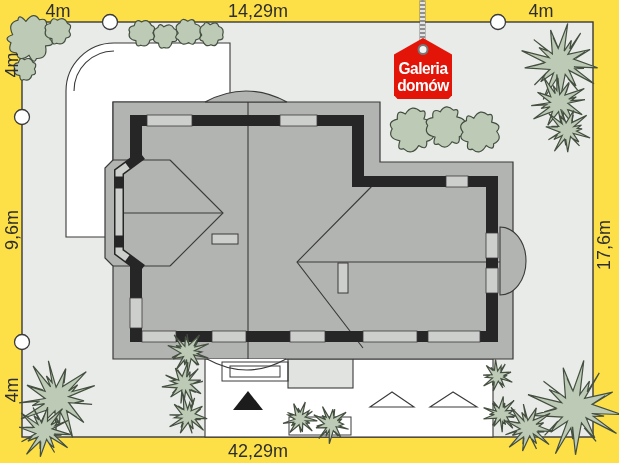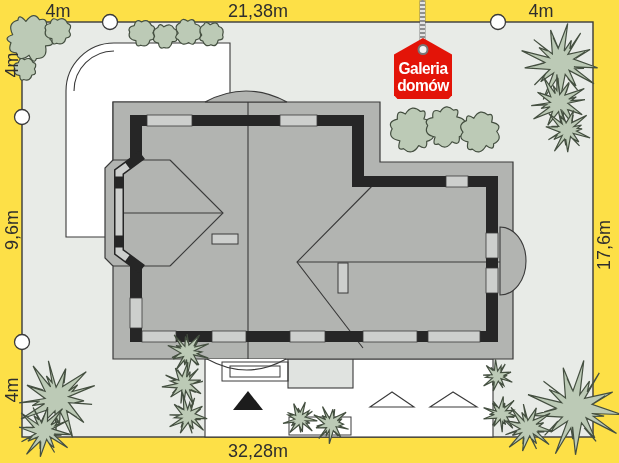--- a/index.html
+++ b/index.html
@@ -133,27 +133,27 @@
         <path d="M317.3,420.8L305.8,420.9L310.0,423.2L306.1,423.2L312.3,431.0L302.8,423.3L302.4,432.0L299.8,426.5L300.6,432.5L299.1,424.7L289.8,432.6L295.3,423.1L291.5,425.8L293.6,422.2L283.0,423.3L294.8,419.2L288.0,415.0L293.4,415.1L287.5,412.5L295.7,415.4L293.7,403.6L298.8,412.6L298.1,408.1L300.2,412.0L305.3,402.0L302.6,414.4L309.0,410.7L306.6,415.1L312.4,411.2L305.1,417.1Z" style="stroke-linejoin: miter;"></path>
         <path d="M343.5,424.3L339.3,425.9L348.6,429.2L336.1,426.7L340.7,437.0L334.5,431.4L338.1,436.0L333.3,430.6L329.3,443.8L329.2,430.4L326.3,435.4L326.3,431.0L318.8,438.5L326.5,427.6L316.0,427.9L322.7,424.5L316.6,426.1L324.3,423.7L313.8,414.7L325.7,419.6L322.1,415.6L326.2,417.2L322.5,406.6L329.5,418.4L332.9,409.3L333.7,416.0L334.7,409.2L333.8,418.1L346.1,412.2L337.3,420.8L342.1,418.7L338.9,422.0Z" style="stroke-linejoin: miter;"></path>
         <path d="M507.2,375.5L503.6,377.0L512.3,382.2L501.0,378.7L503.9,385.6L499.9,382.6L502.9,387.9L498.3,381.1L493.3,391.1L494.3,381.5L492.5,385.4L493.0,381.2L483.6,385.9L492.5,378.0L485.7,377.3L489.8,375.3L483.1,375.1L492.1,374.6L486.3,365.5L493.5,370.7L490.8,367.4L494.5,370.2L495.5,359.3L497.6,371.0L501.1,365.8L501.0,370.0L505.2,364.1L500.6,372.6L511.0,372.1L503.5,375.6Z" style="stroke-linejoin: miter;"></path>
         <path d="M515.7,416.1L508.4,416.6L514.2,417.3L506.8,416.8L512.8,428.4L504.0,419.6L505.6,424.6L502.7,421.7L502.2,432.2L500.3,419.4L493.9,426.3L495.7,420.0L492.6,425.4L496.4,418.2L483.5,419.0L494.4,414.5L489.4,414.5L493.4,412.8L483.6,407.7L496.3,411.2L492.6,403.3L497.3,406.8L493.3,401.3L499.0,408.4L503.3,396.4L503.2,407.5L504.7,402.9L504.7,407.5L514.1,400.4L505.6,410.8L513.5,410.2L509.1,413.2Z" style="stroke-linejoin: miter;"></path>
         <path d="M621.6,414.6L591.7,413.5L604.1,416.1L593.4,416.4L616.5,433.4L586.1,417.9L594.8,437.9L584.2,427.8L596.1,441.4L581.5,423.0L575.5,454.8L572.6,426.7L572.8,439.2L570.9,427.9L555.4,453.7L567.4,421.3L550.7,432.2L557.8,421.2L544.6,435.4L562.4,417.1L531.0,415.3L556.5,409.0L544.2,411.9L556.2,408.1L528.0,394.6L561.6,402.7L549.1,389.5L560.1,394.0L543.5,381.3L565.5,397.9L563.2,367.8L572.4,390.1L567.0,378.2L573.0,390.9L583.8,360.5L579.8,394.6L589.5,381.2L587.3,391.9L599.3,372.9L584.6,398.4L612.7,392.1L593.8,403.6L605.1,395.8L592.0,404.3Z" style="stroke-linejoin: miter;"></path>
         <path d="M552.2,431.4L537.5,431.0L544.3,432.0L537.5,432.1L549.1,444.6L533.4,433.9L536.5,443.6L531.8,438.9L536.5,449.0L529.7,435.8L522.6,451.0L524.0,437.5L522.8,444.4L523.5,436.9L509.2,447.2L521.4,432.8L512.4,435.3L516.9,431.1L505.4,434.7L520.2,429.0L506.4,420.9L518.6,423.1L511.4,421.5L519.7,423.0L511.0,407.3L523.8,420.7L521.8,412.4L525.6,416.9L523.4,404.1L527.8,420.3L536.4,407.9L533.8,418.8L535.9,411.3L533.3,420.3L550.2,413.4L536.0,424.5L543.6,422.7L539.1,426.2Z" style="stroke-linejoin: miter;"></path>
       </g>
   </svg>
 
   <span class="dim" style="left:58px;top:11px">4m</span>
-  <span class="dim" style="left:258px;top:11px">21,38m</span>
+  <span class="dim" style="left:258px;top:11px">14,29m</span>
   <span class="dim" style="left:541px;top:11px">4m</span>
   <span class="dim vert" style="left:12px;top:65px">4m</span>
   <span class="dim vert" style="left:12px;top:230px">9,6m</span>
   <span class="dim vert" style="left:12px;top:390px">4m</span>
   <span class="dim vert" style="left:604px;top:245px">17,6m</span>
-  <span class="dim" style="left:258px;top:451px">32,28m</span>
+  <span class="dim" style="left:258px;top:451px">42,29m</span>
 
   <div class="chain"></div>
   <div class="tag">
     <div class="eyelet"></div>
     <div class="t1">Galeria</div>
     <div class="t2">domów</div>
   </div>
 </div>
 
 </body></html>

